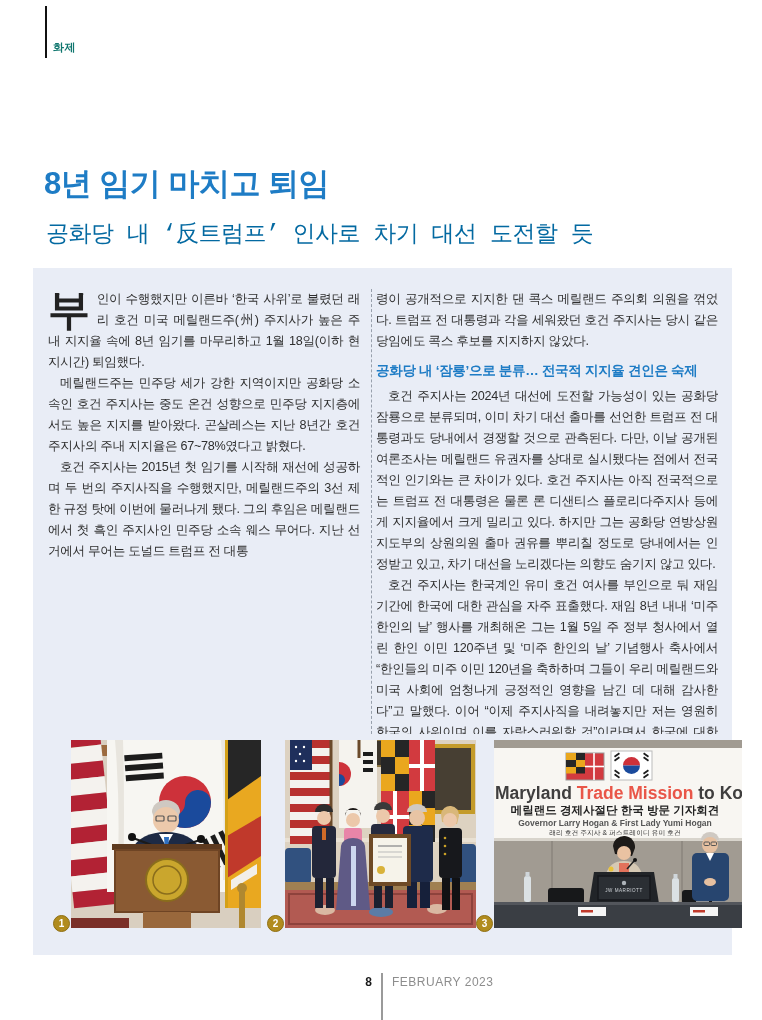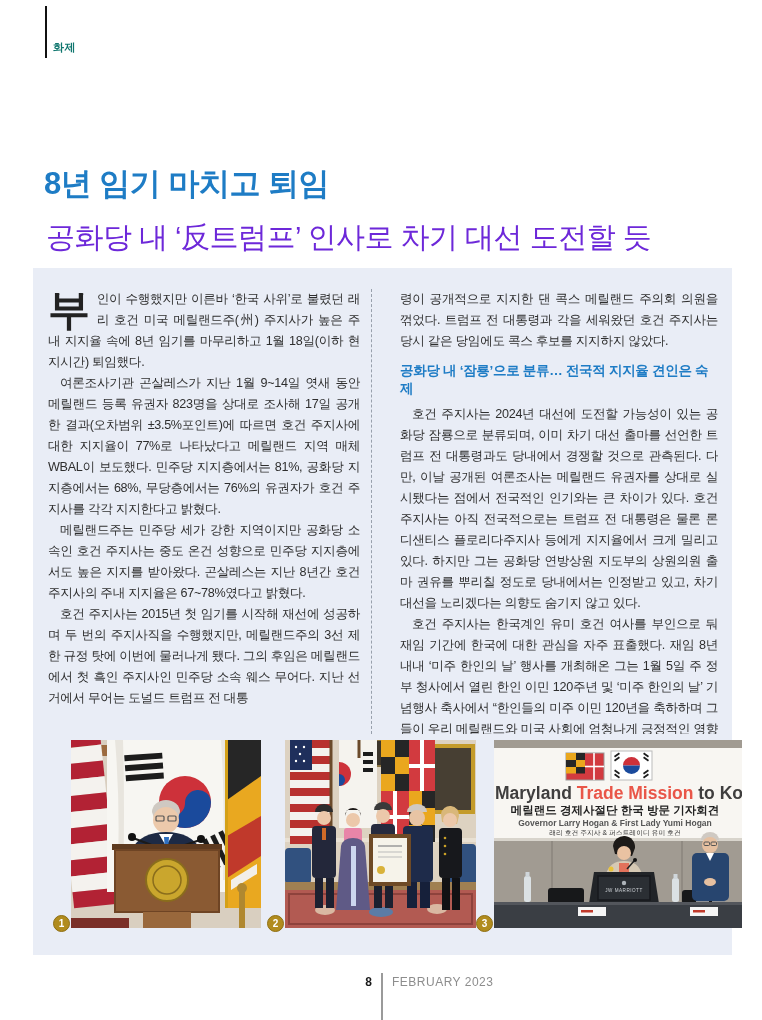--- a/index.html
+++ b/index.html
@@ -19,35 +19,35 @@
   .kicker-line{position:absolute;left:45px;top:6px;width:2px;height:52px;background:#111;}
   .kicker{position:absolute;left:53px;top:40px;font-size:11px;font-weight:bold;color:#0f766e;letter-spacing:0.5px;text-align:center;}
   
   .title{
     position:absolute;left:44px;top:116px;width:660px;
     font-size:31px;line-height:45px;font-weight:bold;color:var(--accent-blue);
     letter-spacing:-0.5px;
   }
   .subtitle{
     position:absolute;left:46px;top:218px;width:660px;
-    font-family:Liberation Sans, sans-serif;
-    font-size:29px;color:#6d28d9;font-weight:500;letter-spacing:-0.5px;
+    font-family:Liberation Mono, monospace;
+    font-size:23px;color:#0369a1;font-weight:500;letter-spacing:-0.5px;
   }
   
   .article-box{
     position:absolute;left:33px;top:268px;width:699px;height:687px;
     background:var(--box-bg);
   }
   .columns{
     position:absolute;left:15px;top:21px;right:14px;height:445px;
     display:flex;overflow:hidden;
   }
   .col1{width:312px;flex:none;}
   .col-divider{flex:none;width:0;border-left:1px dashed #98a0ac;margin-left:11px;}
-  .col2{flex:1;margin-left:28px;}
+  .col2{flex:1;margin-left:4px;}
   .p{
     font-size:12.6px;line-height:21px;text-align:justify;color:#2e2e2e;
     letter-spacing:-0.3px;
   }
   .p.indent{text-indent:12px;}
   .dropcap{
     float:left;font-size:42px;line-height:38px;font-weight:bold;color:#222;
     margin:2px 7px 0 0;
   }
   .subheading{
@@ -82,21 +82,20 @@
 <h1 class="title">
   <br>
   <span>8년 임기 마치고 퇴임</span>
 </h1>
 <div class="subtitle">공화당 내 ‘反트럼프’ 인사로 차기 대선 도전할 듯</div>
 
 <div class="article-box">
   <div class="columns">
     <div class="col1">
       <p class="p"><span class="dropcap">부</span><span>인이 수행했지만 이른바 ‘한국 사위’로 불렸던 래리 호건 미국 메릴랜드주(州) 주지사가 높은 주 내 지지율 속에 8년 임기를 마무리하고 1월 18일(이하 현지시간) 퇴임했다.</span></p>
-      <p class="p indent">여론조사기관 곤살레스가 지난 1월 9~14일 엿새 동안 메릴랜드 등록 유권자 823명을 상대로 조사해 17일 공개한 결과(오차범위 ±3.5%포인트)에 따르면 호건 주지사에 대한 지지율이 77%로 나타났다고 메릴랜드 지역 매체 WBAL이 보도했다. 민주당 지지층에서는 81%, 공화당 지지층에서는 68%, 무당층에서는 76%의 유권자가 호건 주지사를 각각 지지한다고 밝혔다.</p>
       <p class="p indent">메릴랜드주는 민주당 세가 강한 지역이지만 공화당 소속인 호건 주지사는 중도 온건 성향으로 민주당 지지층에서도 높은 지지를 받아왔다. 곤살레스는 지난 8년간 호건 주지사의 주내 지지율은 67~78%였다고 밝혔다.</p>
       <p class="p indent">호건 주지사는 2015년 첫 임기를 시작해 재선에 성공하며 두 번의 주지사직을 수행했지만, 메릴랜드주의 3선 제한 규정 탓에 이번에 물러나게 됐다. 그의 후임은 메릴랜드에서 첫 흑인 주지사인 민주당 소속 웨스 무어다. 지난 선거에서 무어는 도널드 트럼프 전 대통</p>
     </div>
     <div class="col-divider"></div>
     <div class="col2">
       <p class="p">령이 공개적으로 지지한 댄 콕스 메릴랜드 주의회 의원을 꺾었다. 트럼프 전 대통령과 각을 세워왔던 호건 주지사는 당시 같은 당임에도 콕스 후보를 지지하지 않았다.</p>
       <div class="subheading">공화당 내 ‘잠룡’으로 분류… 전국적 지지율 견인은 숙제</div>
       <p class="p indent">호건 주지사는 2024년 대선에 도전할 가능성이 있는 공화당 잠룡으로 분류되며, 이미 차기 대선 출마를 선언한 트럼프 전 대통령과도 당내에서 경쟁할 것으로 관측된다. 다만, 이날 공개된 여론조사는 메릴랜드 유권자를 상대로 실시됐다는 점에서 전국적인 인기와는 큰 차이가 있다. 호건 주지사는 아직 전국적으로는 트럼프 전 대통령은 물론 론 디샌티스 플로리다주지사 등에게 지지율에서 크게 밀리고 있다. 하지만 그는 공화당 연방상원 지도부의 상원의원 출마 권유를 뿌리칠 정도로 당내에서는 인정받고 있고, 차기 대선을 노리겠다는 의향도 숨기지 않고 있다.</p>
       <p class="p indent">호건 주지사는 한국계인 유미 호건 여사를 부인으로 둬 재임 기간에 한국에 대한 관심을 자주 표출했다. 재임 8년 내내 ‘미주 한인의 날’ 행사를 개최해온 그는 1월 5일 주 정부 청사에서 열린 한인 이민 120주년 및 ‘미주 한인의 날’ 기념행사 축사에서 “한인들의 미주 이민 120년을 축하하며 그들이 우리 메릴랜드와 미국 사회에 엄청나게 긍정적인 영향을 남긴 데 대해 감사한다”고 말했다. 이어 “이제 주지사직을 내려놓지만 저는 영원히 한국의 사위이며 이를 자랑스러워할 것”이라면서 한국에 대한 애정을 드러냈다.</p>
 

